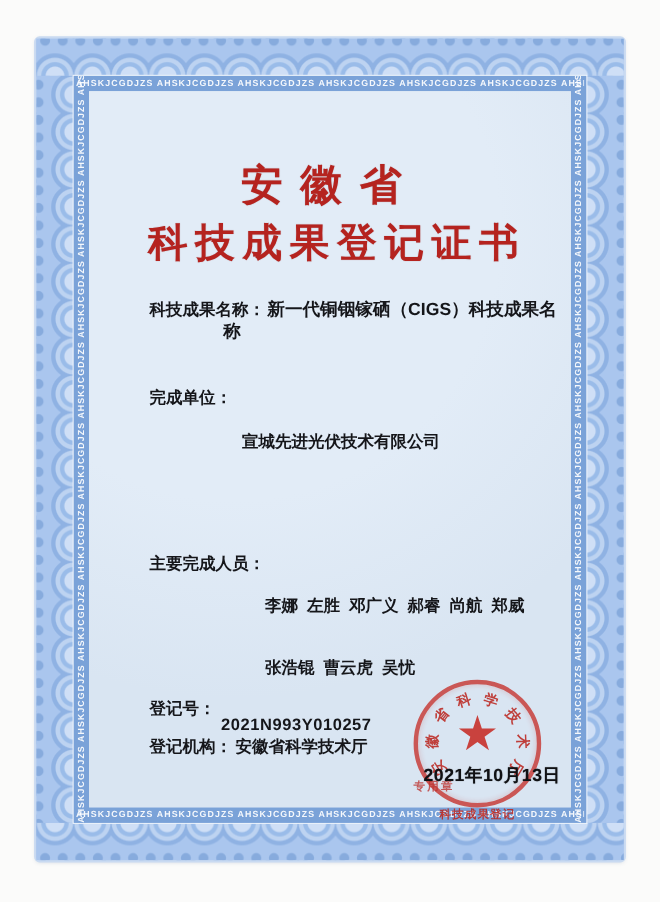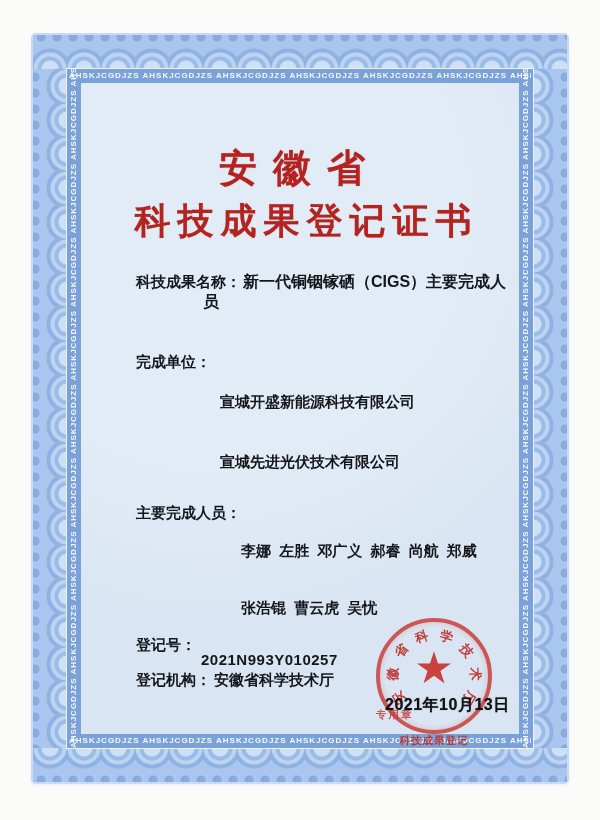--- a/index.html
+++ b/index.html
@@ -125,27 +125,26 @@
   <div class="band-text band-vert band-left">AHSKJCGDJZS AHSKJCGDJZS AHSKJCGDJZS AHSKJCGDJZS AHSKJCGDJZS AHSKJCGDJZS AHSKJCGDJZS AHSKJCGDJZS AHSKJCGDJZS AHSKJCGDJZS AHSKJCGDJZS AHSKJCGDJZS AHSKJCGDJZS AHSKJCGDJZS AHSKJCGDJZS AHSKJCGDJZS </div>
   <div class="band-text band-vert band-right">AHSKJCGDJZS AHSKJCGDJZS AHSKJCGDJZS AHSKJCGDJZS AHSKJCGDJZS AHSKJCGDJZS AHSKJCGDJZS AHSKJCGDJZS AHSKJCGDJZS AHSKJCGDJZS AHSKJCGDJZS AHSKJCGDJZS AHSKJCGDJZS AHSKJCGDJZS AHSKJCGDJZS AHSKJCGDJZS </div>
 
   <div class="inner">
 
     <div class="title1">安徽省</div>
     <div class="title2">科技成果登记证书</div>
 
     <div class="field" style="top:189px;">
       <span class="lbl">科技成果名称：</span>
-      <div class="name-value">新一代铜铟镓硒（CIGS）主要完成人员</div>
+      <div class="name-value">新一代铜铟镓硒（CIGS）科技成果名称</div>
     </div>
 
     <div class="field" style="top:269px;">
       <span class="lbl">完成单位：</span>
       <div class="units-col">
-        <div>宣城开盛新能源科技有限公司</div>
         <div>宣城先进光伏技术有限公司</div>
       </div>
     </div>
 
     <div class="field" style="top:420px;">
       <span class="lbl">主要完成人员：</span>
       <div class="people-col">
         <div>李娜 左胜 邓广义 郝睿 尚航 郑威</div>
         <div>张浩锟 曹云虎 吴忧</div>
       </div>

